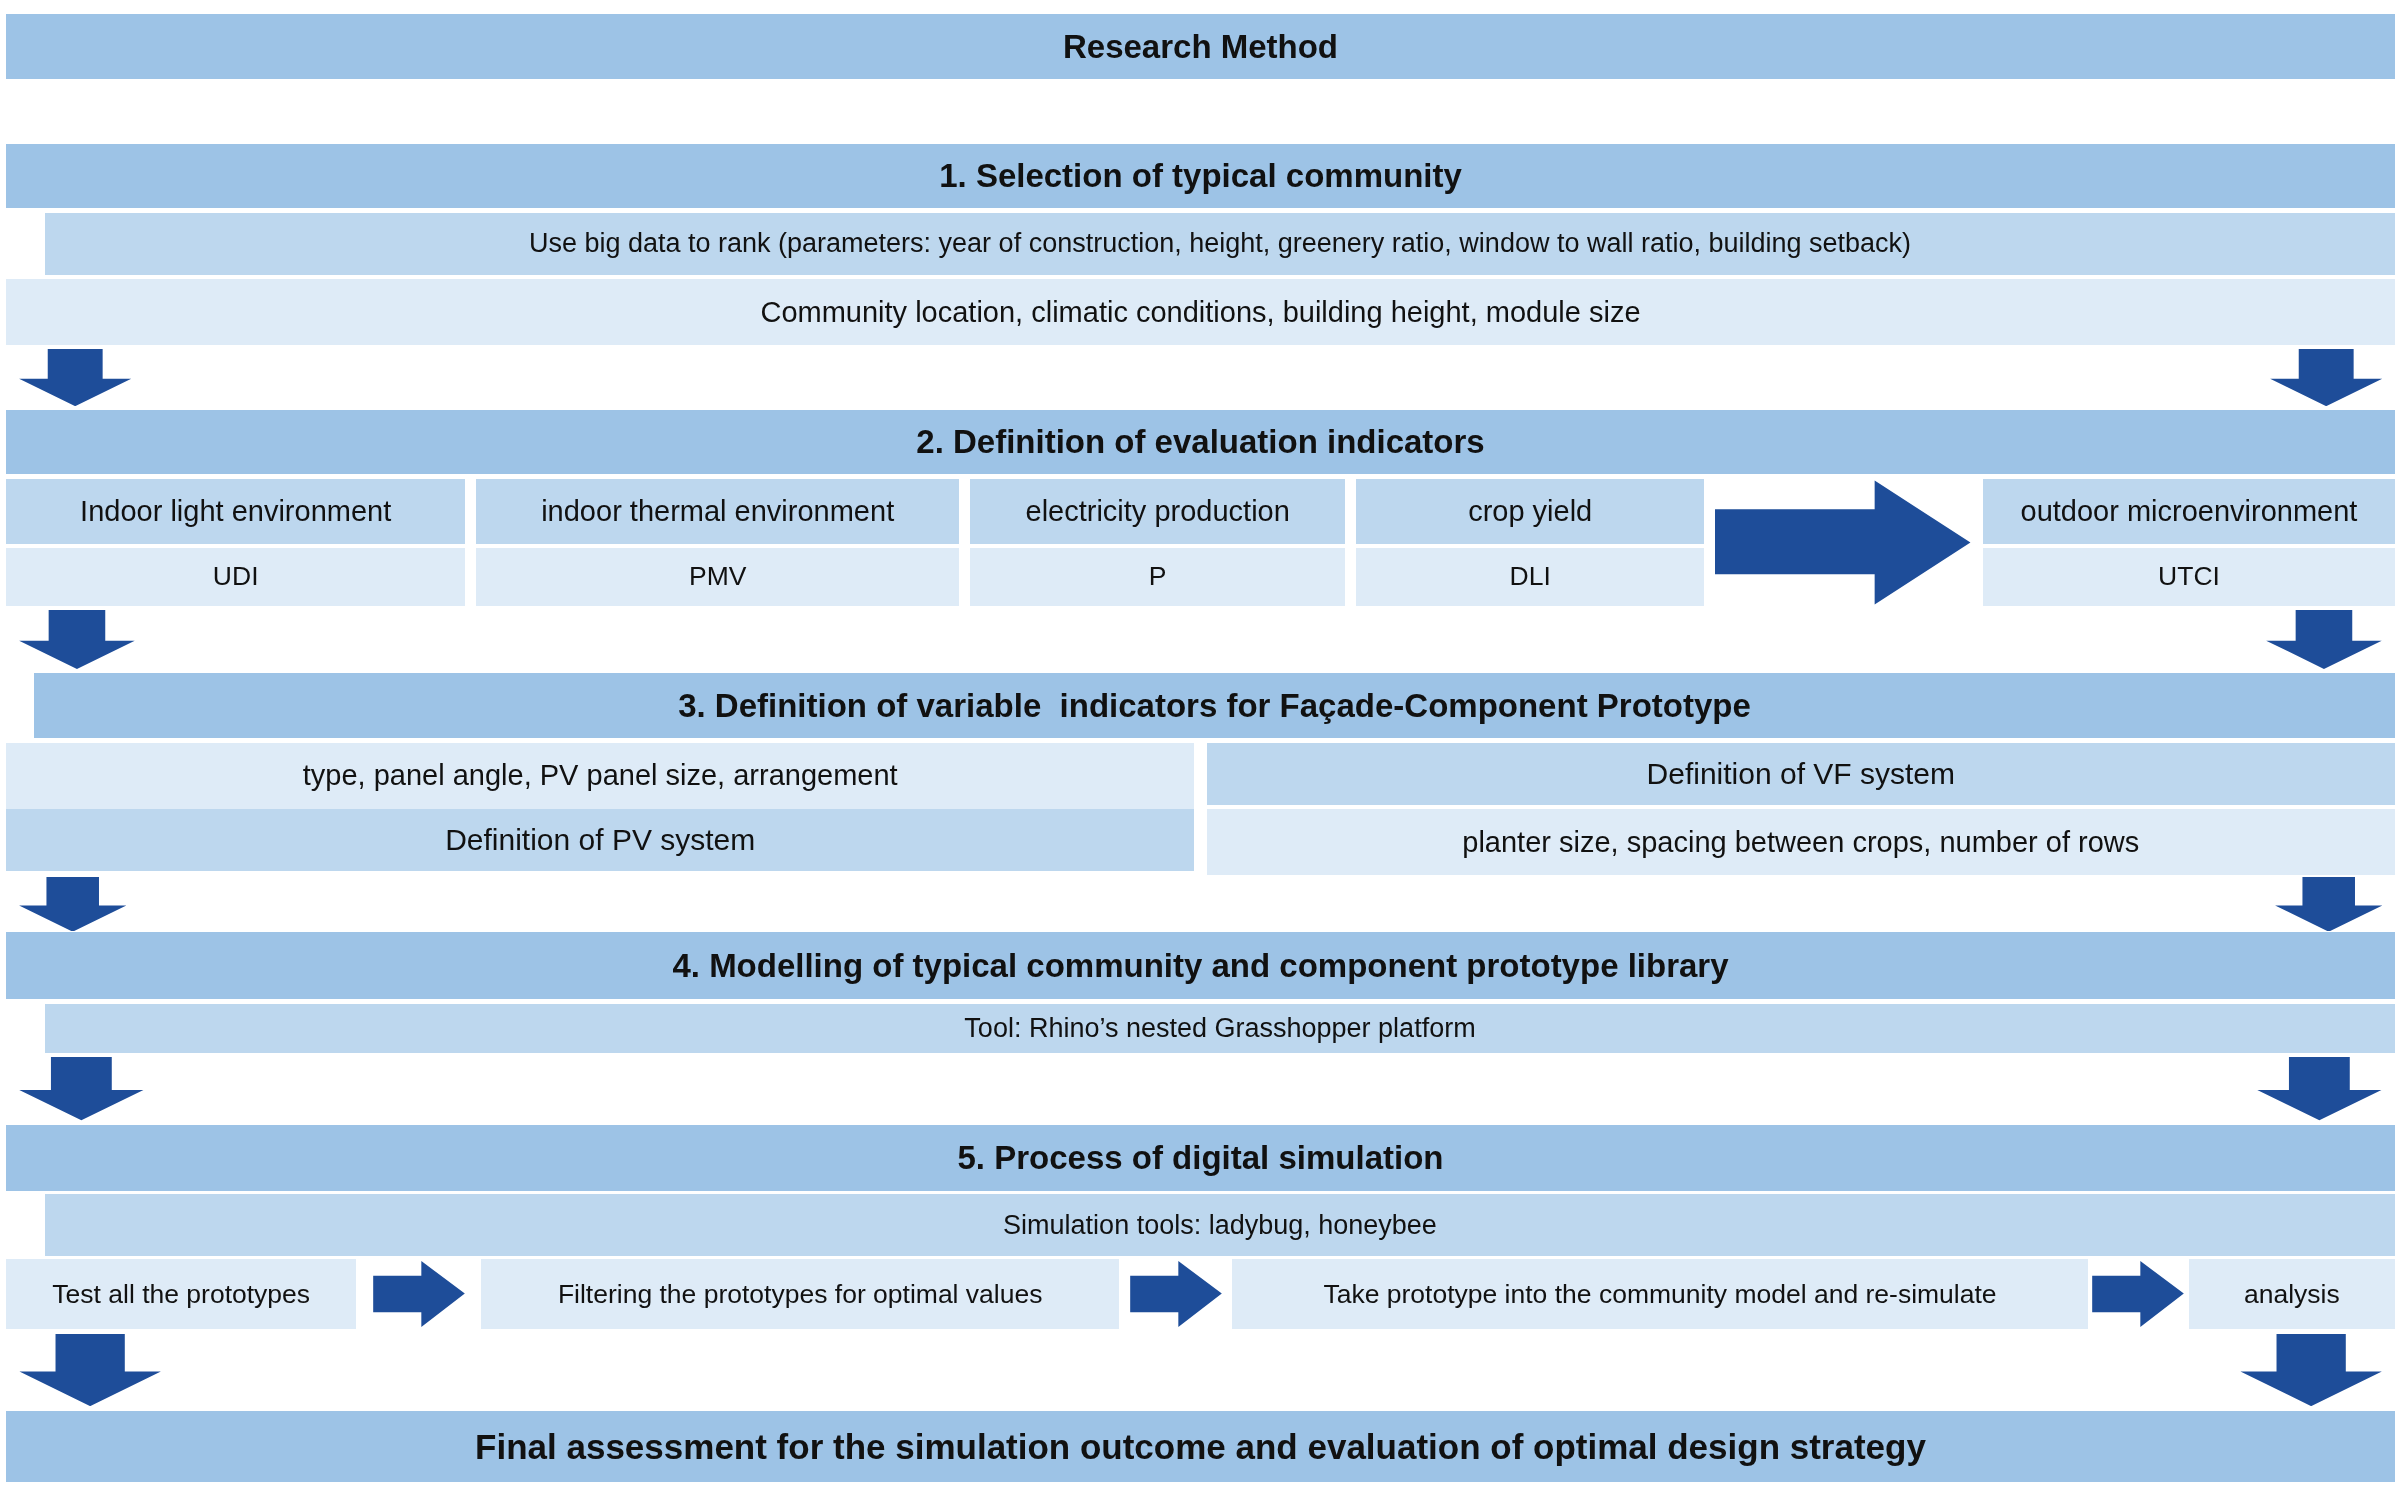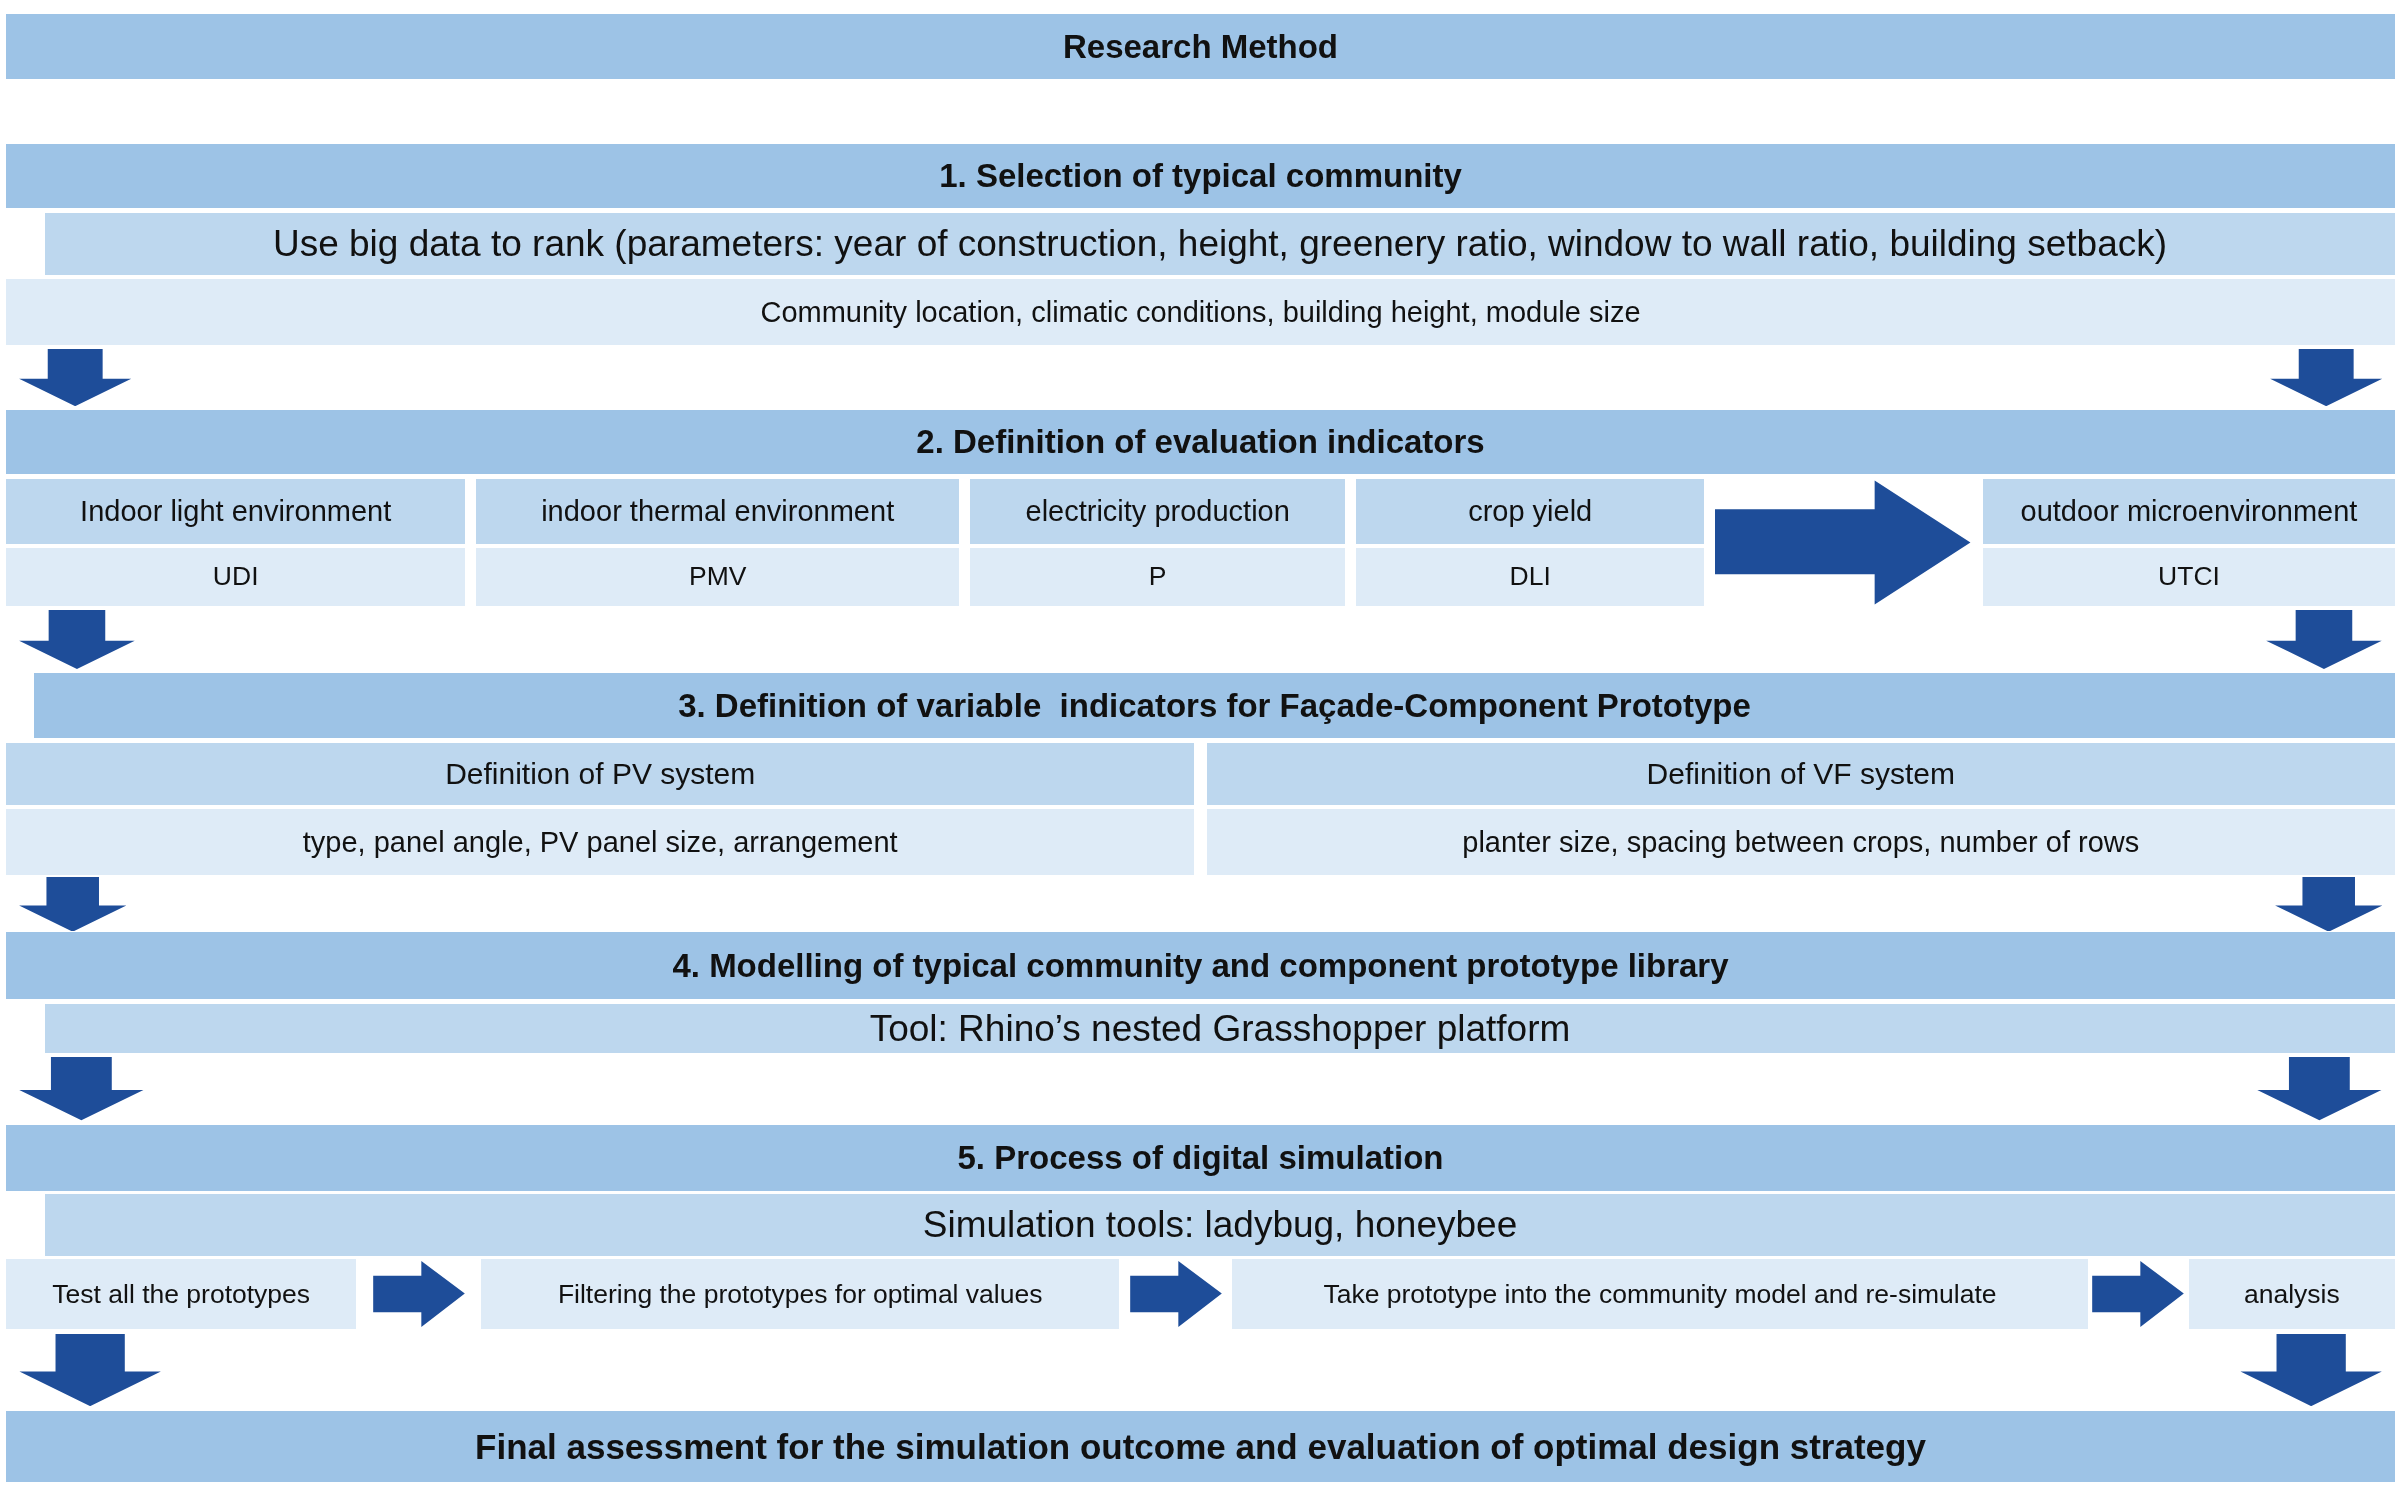--- a/index.html
+++ b/index.html
@@ -8,21 +8,21 @@
     font-family:"Liberation Sans", sans-serif;
     color:var(--text,#111111);
   }
   .page{box-sizing:border-box;width:2401px;height:1510px;padding:14px 6.2px 0 6.2px;}
   .bar{
     display:flex;align-items:center;justify-content:center;
     text-align:center;white-space:pre-wrap;box-sizing:border-box;
   }
   .title{height:65px;background:var(--header,#9DC3E6);font-weight:bold;font-size:33px;margin-bottom:65px;}
   .header{background:var(--header,#9DC3E6);font-weight:bold;font-size:33px;}
-  .row-med{background:var(--row_med,#BDD7EE);font-size:37px;margin-left:39px;}
+  .row-med{background:var(--row_med,#BDD7EE);font-size:27px;margin-left:39px;}
   .row-light{background:var(--row_light,#DEEBF7);font-size:29px;}
   .final{height:71px;background:var(--header,#9DC3E6);font-weight:bold;font-size:35px;}
 
   
   .s1-header{height:64px;margin-bottom:4.7px;}
   .s1-r1{height:62px;margin-bottom:4.7px;}
   .s1-r2{height:66px;}
 
   
   .arrow-zone{display:flex;align-items:center;justify-content:space-between;padding:0 11.7px;}
@@ -122,22 +122,22 @@
       </svg>
     <svg viewBox="0 0 200 100" preserveAspectRatio="xMidYMid meet">
         <polygon points="52,0 148,0 148,52 198,52 100,100 2,52 52,52" fill="var(--arrow,#1E4D99)"></polygon>
       </svg>
   </div>
 
   <section>
     <div class="bar header s3-header">3. Definition of variable  indicators for Façade-Component Prototype</div>
     <div class="cols">
       <div class="half">
+        <div class="cell half-value">type, panel angle, PV panel size, arrangement</div>
         <div class="cell half-label">Definition of PV system</div>
-        <div class="cell half-value">type, panel angle, PV panel size, arrangement</div>
       </div>
       <div class="half">
         <div class="cell half-label">Definition of VF system</div>
         <div class="cell half-value">planter size, spacing between crops, number of rows</div>
       </div>
     </div>
   </section>
 
   <div class="arrow-zone z3">
     <svg viewBox="0 0 200 100" preserveAspectRatio="xMidYMid meet">

